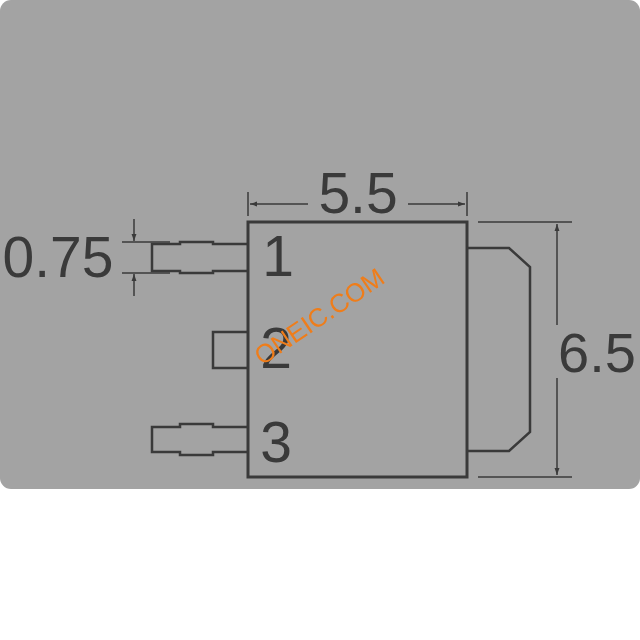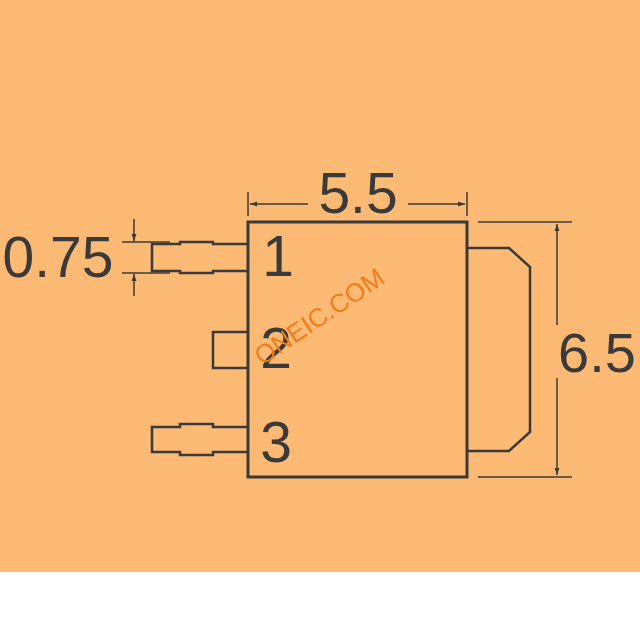--- a/index.html
+++ b/index.html
@@ -1,16 +1,16 @@
 <!DOCTYPE html>
 <html><head>
   <meta charset="utf-8">
   <style>
     html, body { margin: 0; padding: 0; background: #ffffff; }
-    .canvas { position: relative; width: 640px; height: 572px; overflow: hidden; background: #fdba74; }
+    .canvas { position: relative; width: 640px; height: 489px; overflow: hidden; background: #a3a3a3; border-radius: 11px; }
     svg { position: absolute; left: 0; top: 0; }
     .dim-text { font-family: "Liberation Sans", sans-serif; fill: #3a3a3a; }
     .pin-text { font-family: "Liberation Sans", sans-serif; fill: #3a3a3a; }
     .wm-text { font-family: "Liberation Sans", sans-serif; fill: #ef7d1a; }
   </style>
 </head>
 <body>
 
 <div class="canvas">
   <svg width="640" height="640" viewBox="0 0 640 640">

